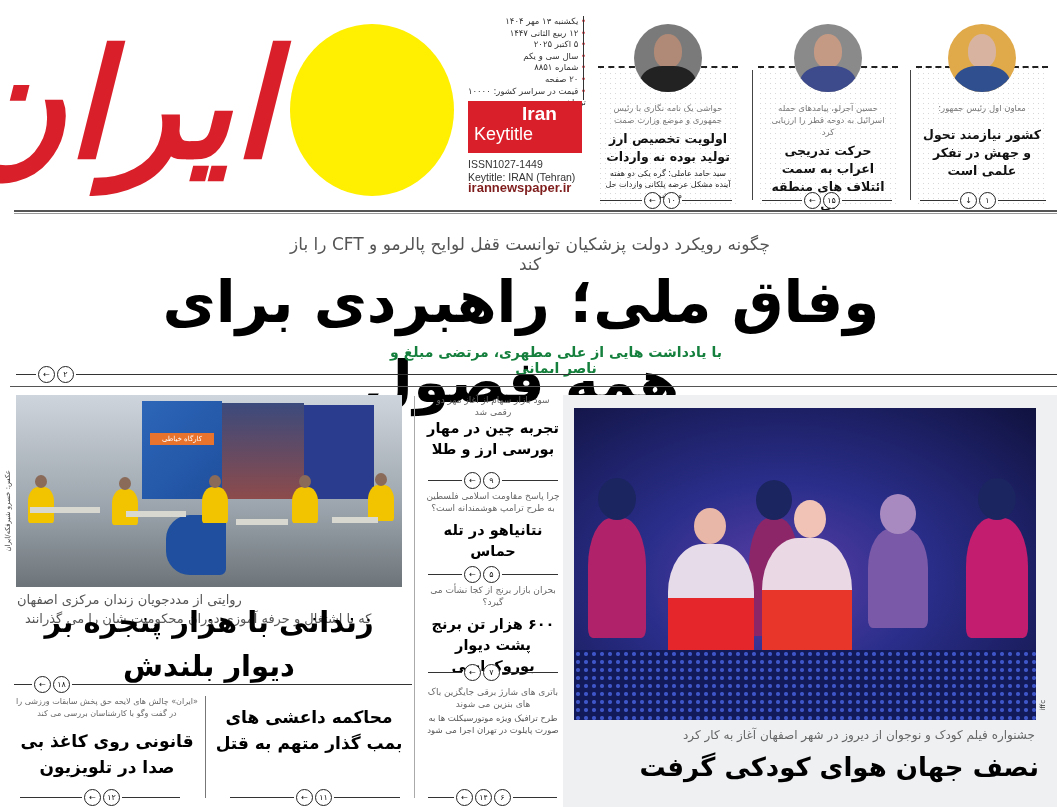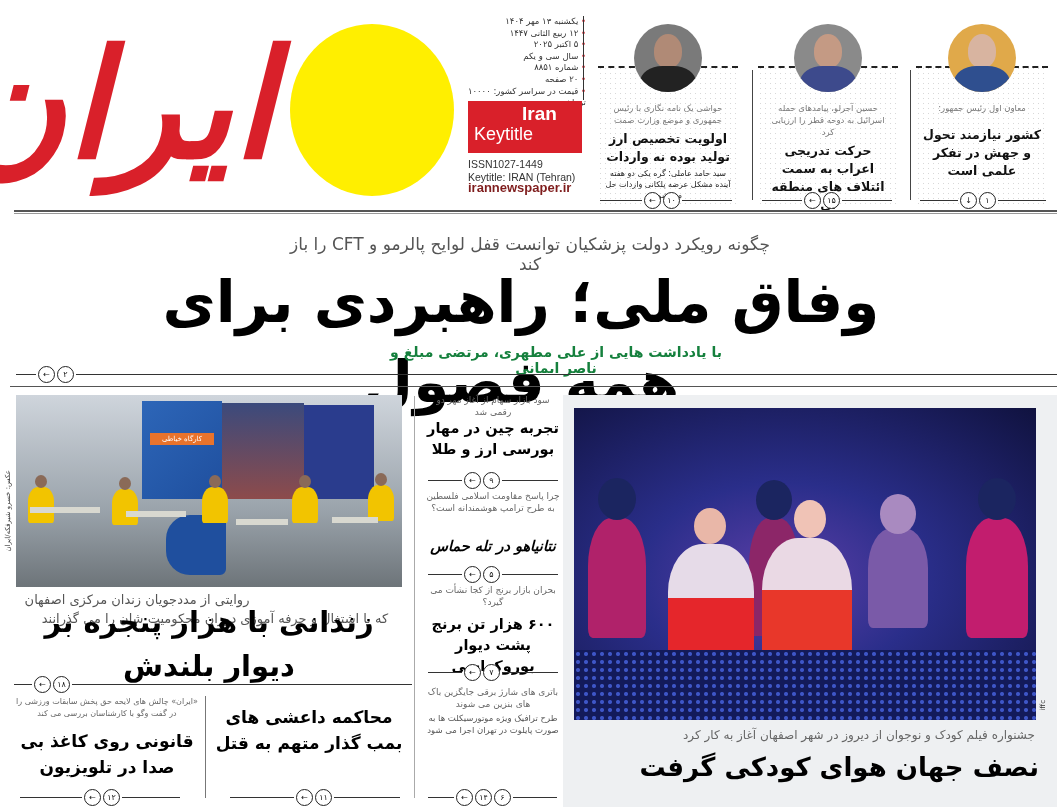--- a/index.html
+++ b/index.html
@@ -69,21 +69,21 @@
   .right-bg { position: absolute; left: 563px; top: 395px; width: 494px; height: 412px; background: #eef0f2; }
 
   
   .center-col { position: absolute; left: 426px; width: 134px; text-align: center; }
   .cc-kicker { font-size: 9px; color: #666; line-height: 12px; }
   .cc-title { font-size: 14.5px; font-weight: bold; line-height: 21px; color: #000; }
   .cc-sub { font-size: 8.5px; color: #555; line-height: 12px; }
   .center-sep { position: absolute; left: 414px; top: 396px; height: 402px; border-left: 1px solid #aaa; }
 
   
-  .lk { position: absolute; right: 650px; text-align: center; font-size: 13px; color: #555; line-height: 19px; }
+  .lk { position: absolute; right: 650px; text-align: left; font-size: 13px; color: #555; line-height: 19px; }
   .prison-head { position: absolute; left: 12px; top: 600px; width: 394px; text-align: center; font-size: 29px; font-weight: bold; color: #000; line-height: 44px; }
   .small-story { position: absolute; top: 696px; width: 190px; text-align: center; }
   .ss-kicker { font-size: 8px; color: #666; line-height: 12px; }
   .ss-title { font-size: 17px; font-weight: bold; line-height: 26px; margin-top: 8px; color: #000; }
   .ss-sep { position: absolute; left: 205px; top: 696px; height: 102px; border-left: 1px solid #777; }
 
   .festival-kicker { position: absolute; right: 22px; top: 728px; font-size: 12px; color: #666; }
   .festival-head { position: absolute; right: 18px; top: 752px; font-size: 26px; font-weight: bold; color: #000; }
 </style>
 </head>
@@ -233,21 +233,21 @@
 </div>
 <div class="ref" style="left:428px; top:472px;">
   <div class="line" style="width:34px;"></div>
   <div class="circ">←</div>
   <div class="circ">۹</div>
   <div class="line" style="width:56px;"></div>
 </div>
 
 <div class="center-col" style="top:490px;">
   <div class="cc-kicker">چرا پاسخ مقاومت اسلامی فلسطین به طرح ترامپ هوشمندانه است؟</div>
-  <div class="cc-title" style="margin-top:22px;font-style:italic;">نتانیاهو در تله حماس</div>
+  <div class="cc-title" style="margin-top:6px;">نتانیاهو در تله حماس</div>
 </div>
 <div class="ref" style="left:428px; top:566px;">
   <div class="line" style="width:34px;"></div>
   <div class="circ">←</div>
   <div class="circ">۵</div>
   <div class="line" style="width:56px;"></div>
 </div>
 
 <div class="center-col" style="top:584px;">
   <div class="cc-kicker">بحران بازار برنج از کجا نشأت می گیرد؟</div>

